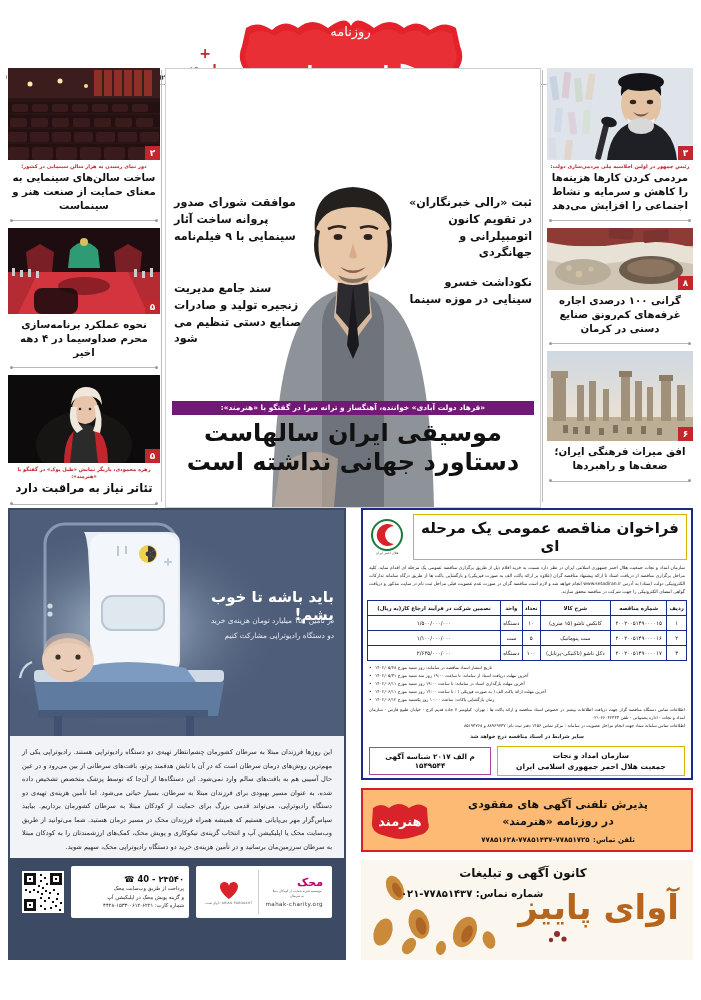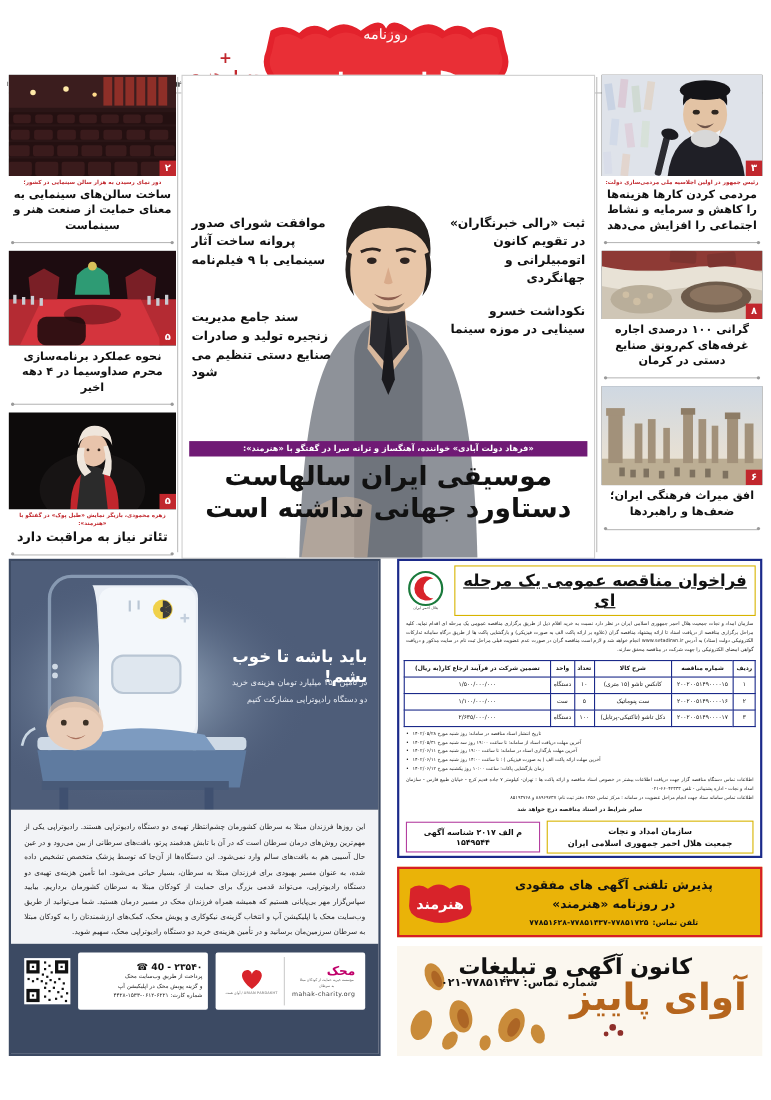--- a/index.html
+++ b/index.html
@@ -113,21 +113,21 @@
     direction:rtl;font-size:24px;font-weight:bold;color:#111;line-height:1.22;
     letter-spacing:-.2px;
   }
   
   .lower{position:absolute;top:508px;left:8px;width:685px;height:468px;}
   
   .tender{
     position:absolute;right:0;top:0;width:332px;height:272px;
     border:2.5px solid #1b2a8a;background:#fff;box-sizing:border-box;padding:4px;
   }
-  .tender-top{display:flex;align-items:center;gap:6px;text-decoration:underline;}
+  .tender-top{display:flex;align-items:center;gap:6px;}
   .tender-title{
     flex:1;border:1.4px solid #d8b400;color:#111;font-size:15px;font-weight:bold;
     text-align:center;direction:rtl;padding:4px 2px;
   }
   .crescent{
     width:40px;height:40px;position:relative;flex:0 0 40px;
   }
   .tender-para{
     font-size:4.5px;color:#1a1a1a;direction:rtl;text-align:justify;
     line-height:1.75;margin:4px 2px 4px;
@@ -153,36 +153,36 @@
     flex:1;border:1.2px solid #d8b400;text-align:center;direction:rtl;
     font-size:7.4px;font-weight:bold;color:#111;padding:3px 2px;line-height:1.5;
   }
   .tender-code{
     flex:0 0 116px;border:1.2px solid #b43fa0;text-align:center;direction:rtl;
     font-size:7.2px;font-weight:bold;color:#111;padding:4px 2px;
   }
   
   .lostads{
     position:absolute;right:0;top:280px;width:332px;height:64px;
-    border:2.5px solid #d61f26;background:#eab308;box-sizing:border-box;
+    border:2.5px solid #d61f26;background:#fdba74;box-sizing:border-box;
     display:flex;align-items:center;padding:0 6px;
   }
   .lostads-txt{flex:1;direction:rtl;text-align:center;}
   .lostads-l1{font-size:11px;font-weight:bold;color:#111;line-height:1.55;}
   .lostads-phone{font-size:10px;font-weight:bold;color:#111;margin-top:3px;direction:ltr;}
   .lostads-phone span{font-size:7px;font-weight:bold;}
   .mini-logo{flex:0 0 62px;height:40px;position:relative;}
   
   .autumn{
     position:absolute;right:0;top:352px;width:332px;height:100px;
     background:#fbf7ef;overflow:hidden;
   }
   .autumn-title{
     position:absolute;top:6px;left:0;right:8px;text-align:center;direction:rtl;
-    font-size:20px;font-weight:bold;color:#111;
+    font-size:12px;font-weight:bold;color:#111;
   }
   .autumn-brand{
     position:absolute;top:30px;right:14px;font-size:34px;font-weight:bold;
     direction:rtl;color:#b5651d;line-height:1;
   }
   .autumn-phone{
     position:absolute;top:28px;left:40px;font-size:10px;font-weight:bold;
     color:#111;direction:rtl;
   }
   

